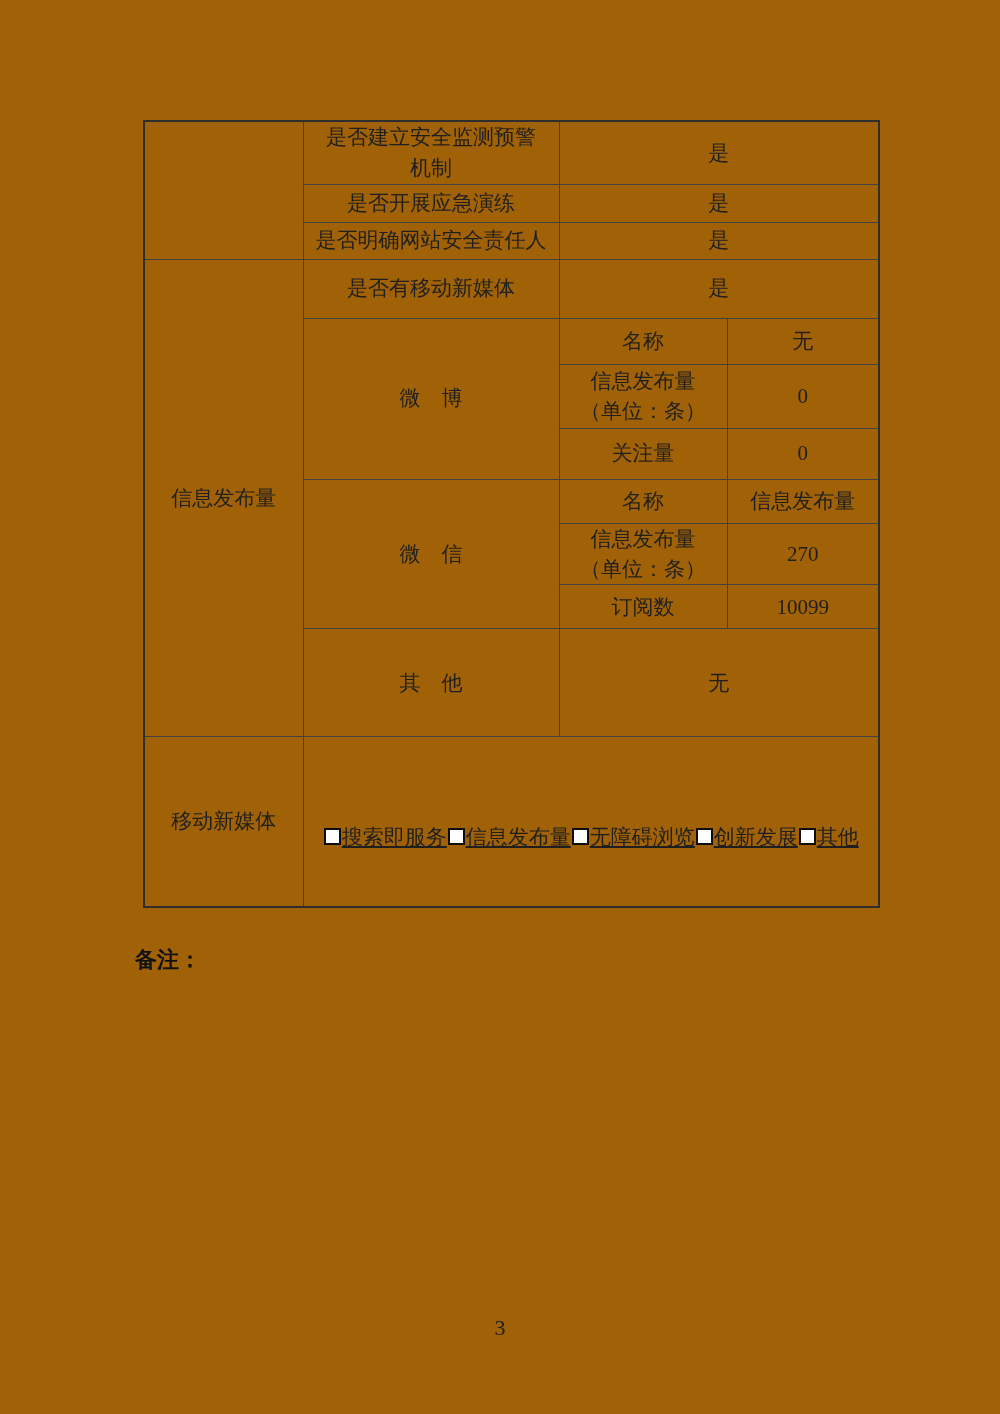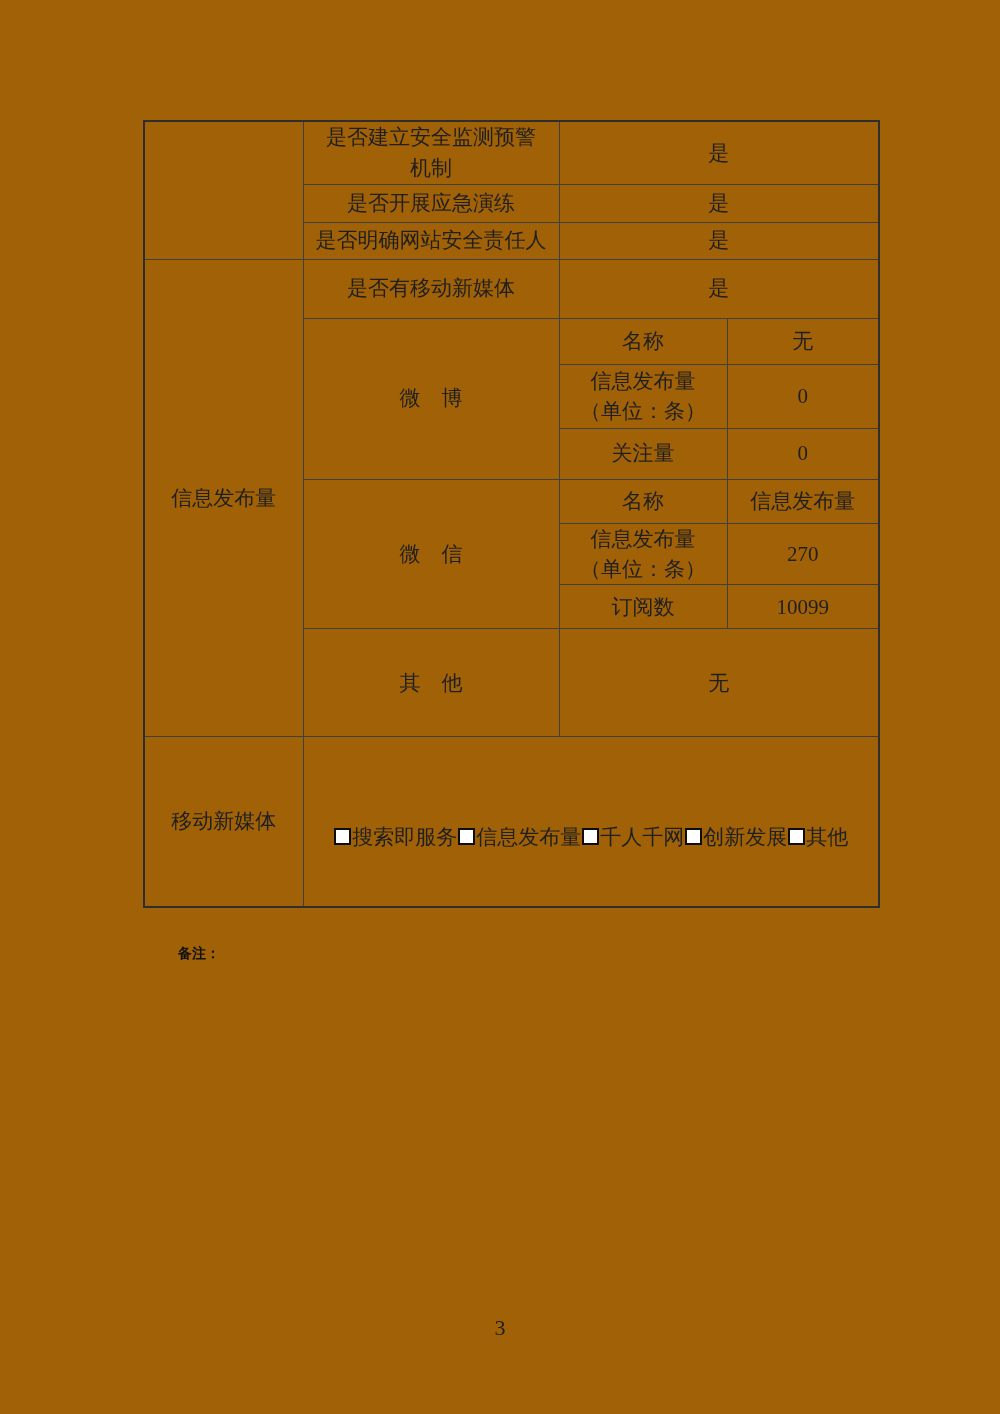--- a/index.html
+++ b/index.html
@@ -43,39 +43,38 @@
   tr.r9  { height: 61px; }
   tr.r10 { height: 44px; }
   tr.r11 { height: 108px; font-family: Liberation Serif, serif; }
   tr.r12 { height: 170px; }
 
   td.innovation-cell {
     font-size: 20px;
     white-space: nowrap;
     padding: 0 2px;
   }
-  .opt { display: inline-block; white-space: nowrap; }
+  .opt { display: inline-block; white-space: nowrap; text-decoration: underline; }
   .cbx {
     display: inline-block;
     width: 13px;
     height: 13px;
     border: 2px solid #0e0e0e;
     vertical-align: -1px;
     margin: 0 1px 0 1px;
     background: #ffffff;
   }
   .remark {
     position: absolute;
     left: 135px;
     top: 945px;
-    font-size: 14px;
+    font-size: 22px;
     font-weight: bold;
     font-family: Liberation Serif, serif;
     color: #111111;
-    margin-left: 43px;
   }
   .pageno {
     position: absolute;
     left: 0;
     top: 1315px;
     width: 100%;
     text-align: center;
     font-size: 22px;
     color: #1f1f1f;
   }
@@ -146,21 +145,21 @@
     </tr>
 
     <tr class="r11">
       <td>其　他</td>
       <td colspan="2">无</td>
     </tr>
 
     <tr class="r12">
       <td>移动新媒体</td>
       <td colspan="3" class="innovation-cell">
-        <span class="opt"><span class="cbx"></span><span>搜索即服务</span></span><span class="opt"><span class="cbx"></span><span>信息发布量</span></span><span class="opt"><span class="cbx"></span><span>千人千网</span></span><span class="opt"><span class="cbx"></span><span>创新发展</span></span><span class="opt"><span class="cbx"></span><span>其他</span></span>
+        <span class="opt"><span class="cbx"></span><span>搜索即服务</span></span><span class="opt"><span class="cbx"></span><span>信息发布量</span></span><span class="opt"><span class="cbx"></span><span>无障碍浏览</span></span><span class="opt"><span class="cbx"></span><span>创新发展</span></span><span class="opt"><span class="cbx"></span><span>其他</span></span>
       </td>
     </tr>
   </tbody>
     </table>
 
   <div class="remark">备注：</div>
 
   <div class="pageno">3</div>
 
 </div>

